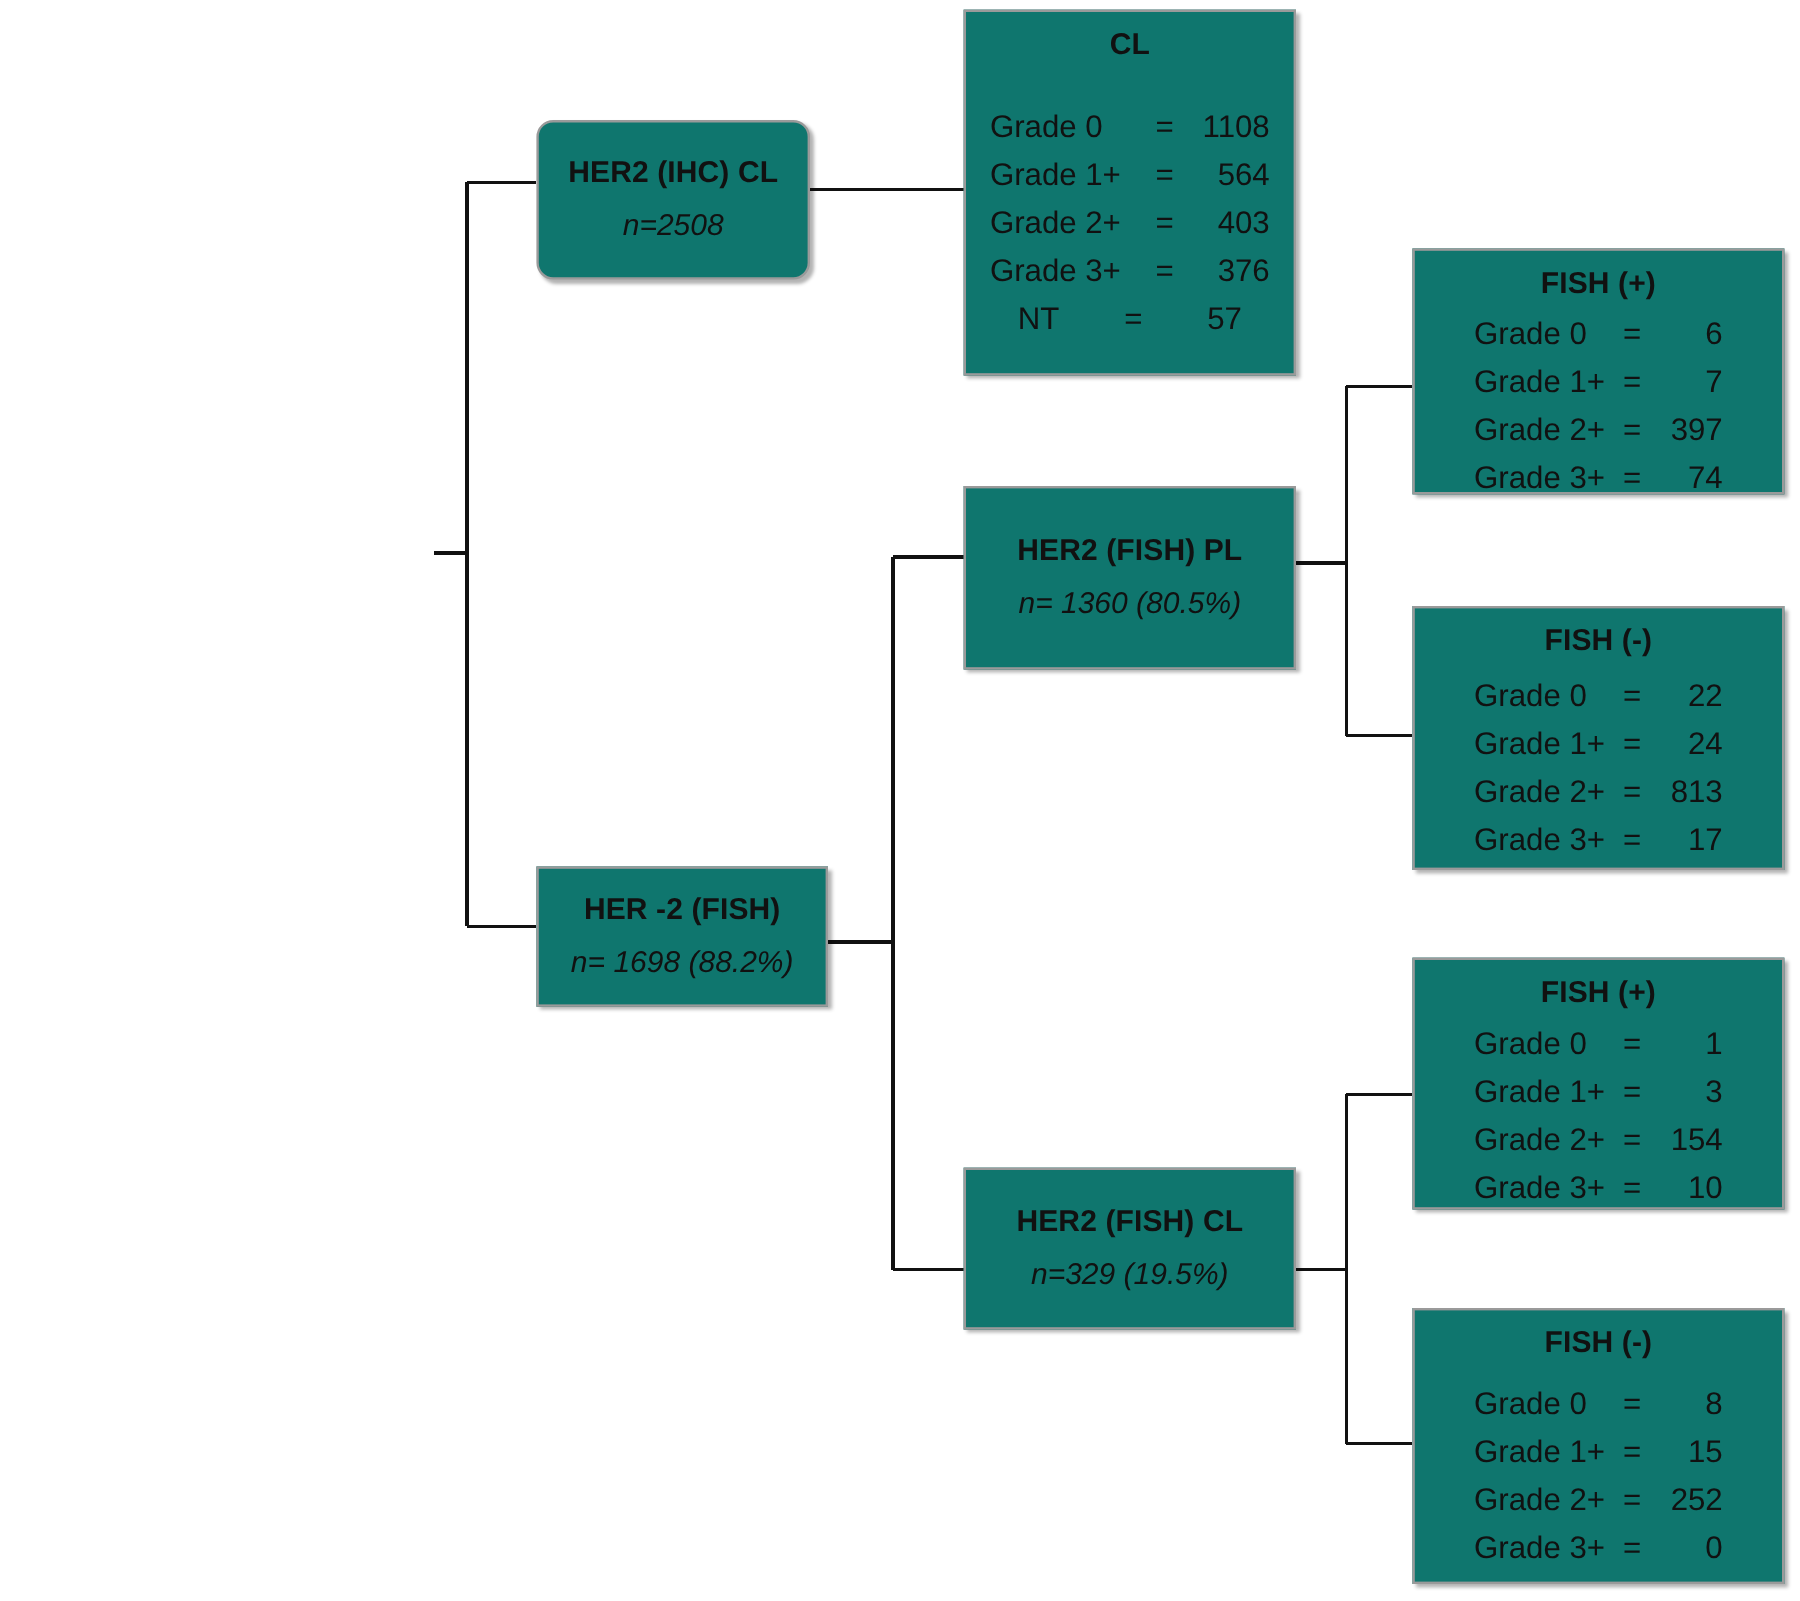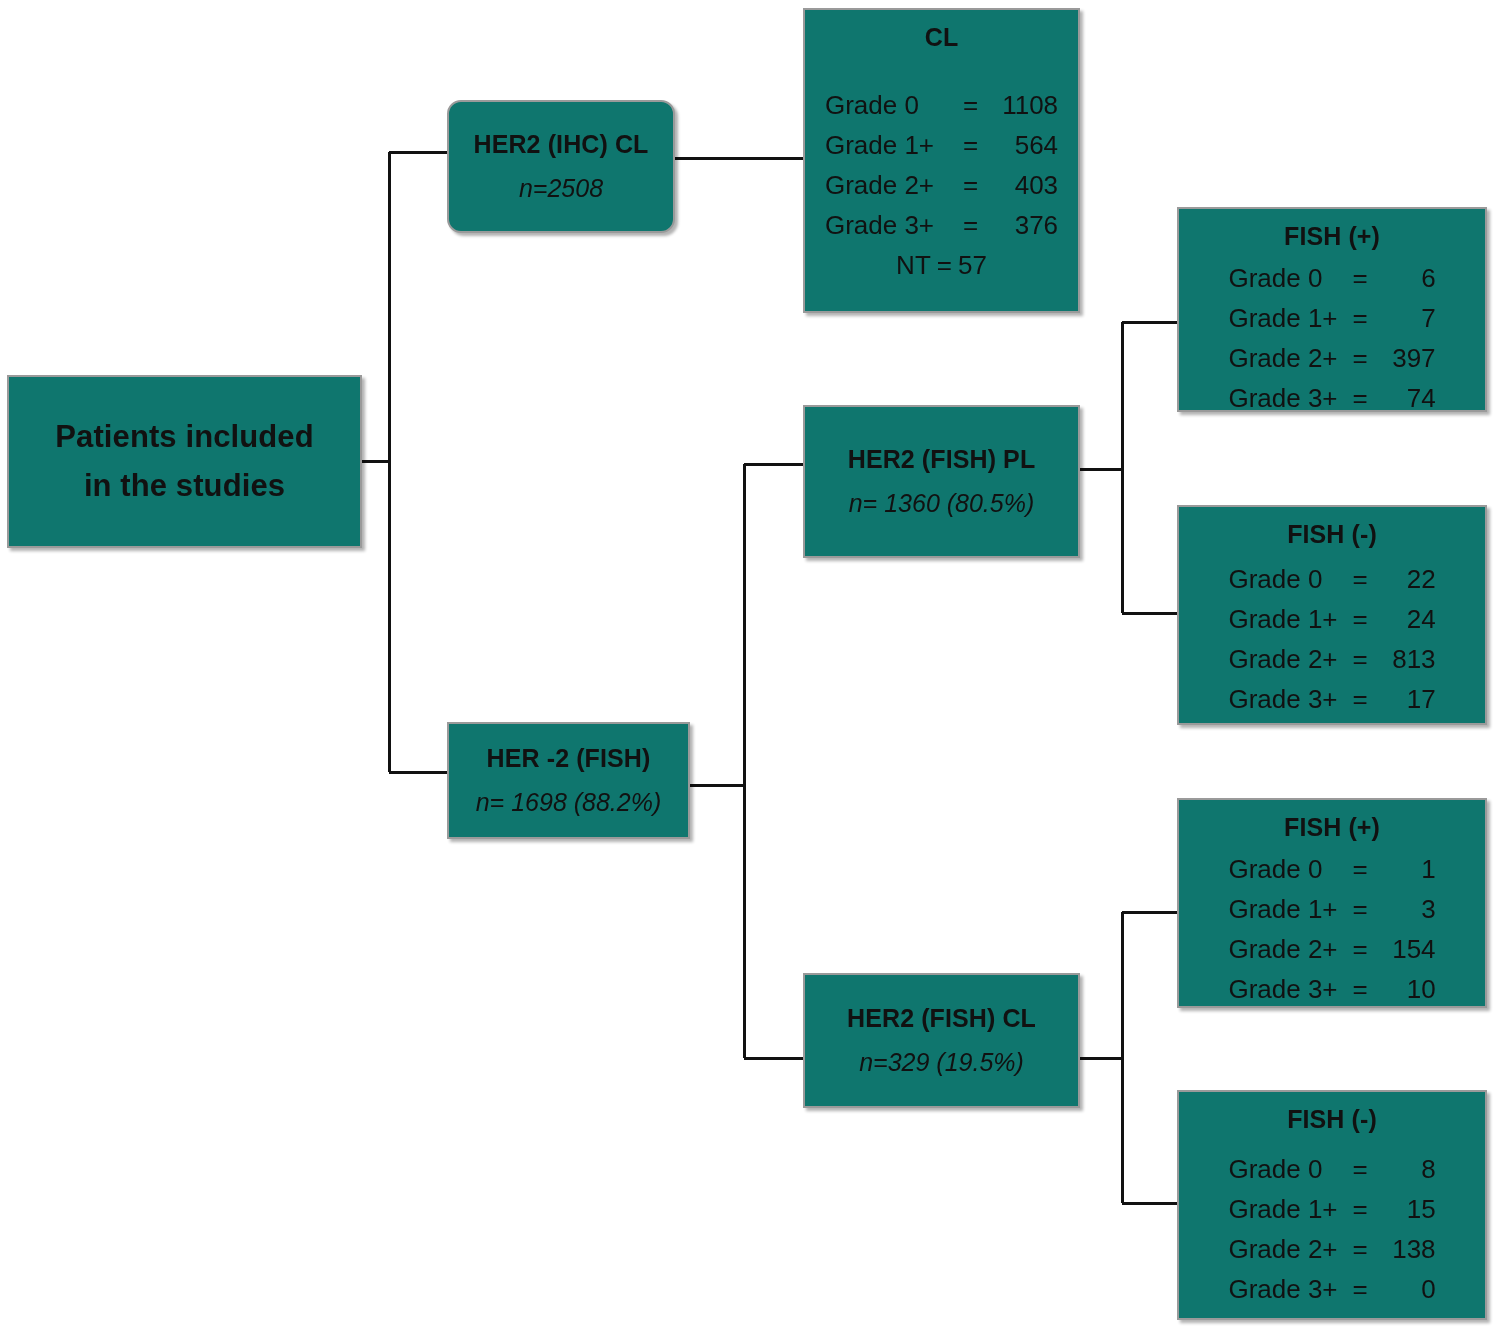--- a/index.html
+++ b/index.html
@@ -91,21 +91,21 @@
   }
   .grade-row .g-label{ text-align:left; }
   .grade-row .g-eq{ padding:0 6px; }
   .grade-row .g-val{ text-align:right; }
 
   
   .node.grades.cl .g-label{ width:132px; }
   .node.grades.cl .g-val{ width:74px; }
   .node.grades.fish .g-label{ width:118px; }
   .node.grades.fish .g-val{ width:62px; }
-  .node.grades .grade-row.nt{ justify-content:center; }
+  .node.grades .grade-row.nt{ justify-content:center;gap:48px; }
   .node.grades .grade-row.nt .g-label{ width:auto; }
   .node.grades .grade-row.nt .g-val{ width:auto; }
 </style>
 </head>
 <body>
 
 <div id="canvas">
 
   <svg id="wires" viewBox="0 0 1500 1334" width="1500" height="1334" aria-hidden="true">
 
@@ -131,26 +131,20 @@
     <line x1="1122" y1="322" x2="1122" y2="613"></line>
     <line x1="1122" y1="322" x2="1177" y2="322"></line>
     <line x1="1122" y1="613" x2="1177" y2="613"></line>
 
     <line x1="1080" y1="1058" x2="1122" y2="1058"></line>
     <line x1="1122" y1="912" x2="1122" y2="1203"></line>
     <line x1="1122" y1="912" x2="1177" y2="912"></line>
     <line x1="1122" y1="1203" x2="1177" y2="1203"></line>
   </svg>
 
-  <div class="node root" style="left:7px; top:375px; width:355px; height:173px;">
-    <div class="title">
-      <span>Patients included</span><br>
-      <span>in the studies</span>
-    </div>
-  </div>
 
   <div class="node level" style="left:447px; top:100px; width:228px; height:133px;border-radius:14px;">
     <div class="title">HER2 (IHC) CL</div>
     <div class="sub">n=2508</div>
   </div>
 
   <div class="node grades cl" style="left:803px; top:8px; width:277px; height:305px;">
     <div class="title">CL</div>
     <div class="grade-rows">
         <div class="grade-row"><span class="g-label">Grade 0</span><span class="g-eq">=</span><span class="g-val">1108</span></div>
@@ -204,18 +198,18 @@
         <div class="grade-row"><span class="g-label">Grade 2+</span><span class="g-eq">=</span><span class="g-val">154</span></div>
         <div class="grade-row"><span class="g-label">Grade 3+</span><span class="g-eq">=</span><span class="g-val">10</span></div>
       </div>
   </div>
 
   <div class="node grades fish" style="left:1177px; top:1090px; width:310px; height:230px;">
     <div class="title">FISH (-)</div>
     <div class="grade-rows">
         <div class="grade-row"><span class="g-label">Grade 0</span><span class="g-eq">=</span><span class="g-val">8</span></div>
         <div class="grade-row"><span class="g-label">Grade 1+</span><span class="g-eq">=</span><span class="g-val">15</span></div>
-        <div class="grade-row"><span class="g-label">Grade 2+</span><span class="g-eq">=</span><span class="g-val">138</span></div>
+        <div class="grade-row"><span class="g-label">Grade 2+</span><span class="g-eq">=</span><span class="g-val">252</span></div>
         <div class="grade-row"><span class="g-label">Grade 3+</span><span class="g-eq">=</span><span class="g-val">0</span></div>
       </div>
   </div>
 
 </div>
 
 </body></html>

